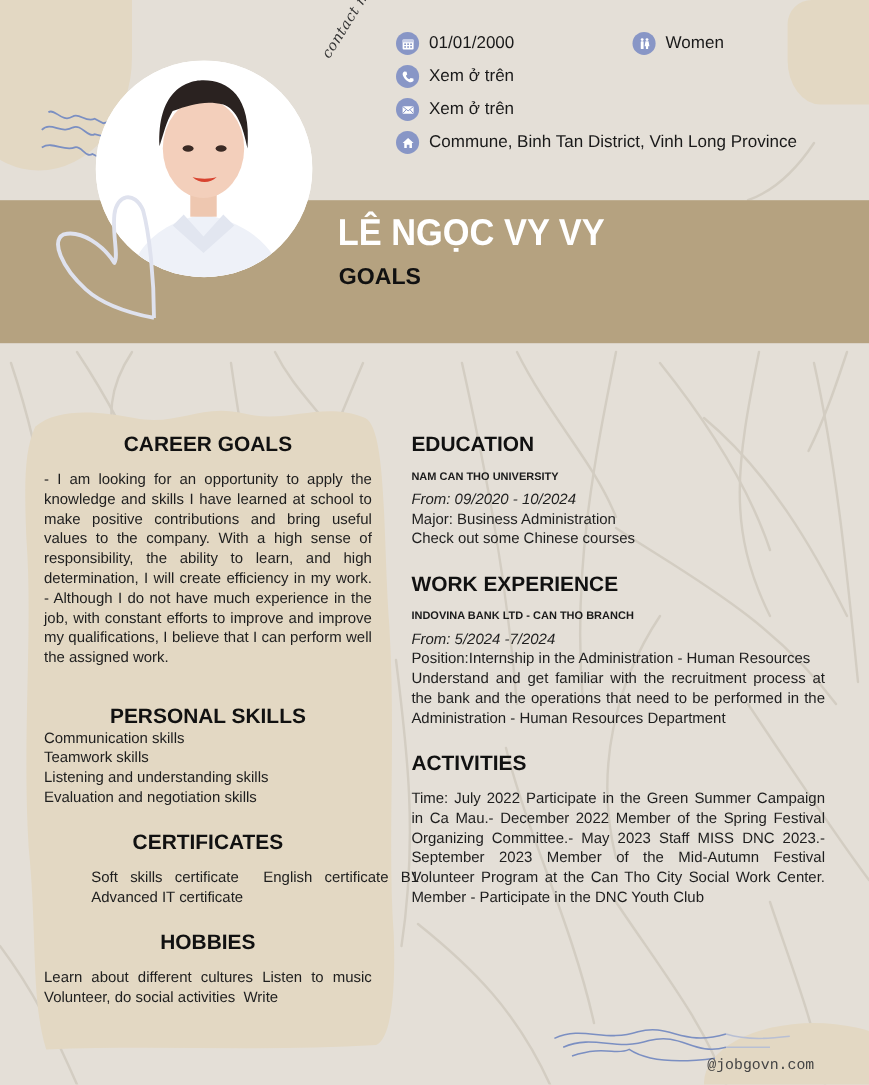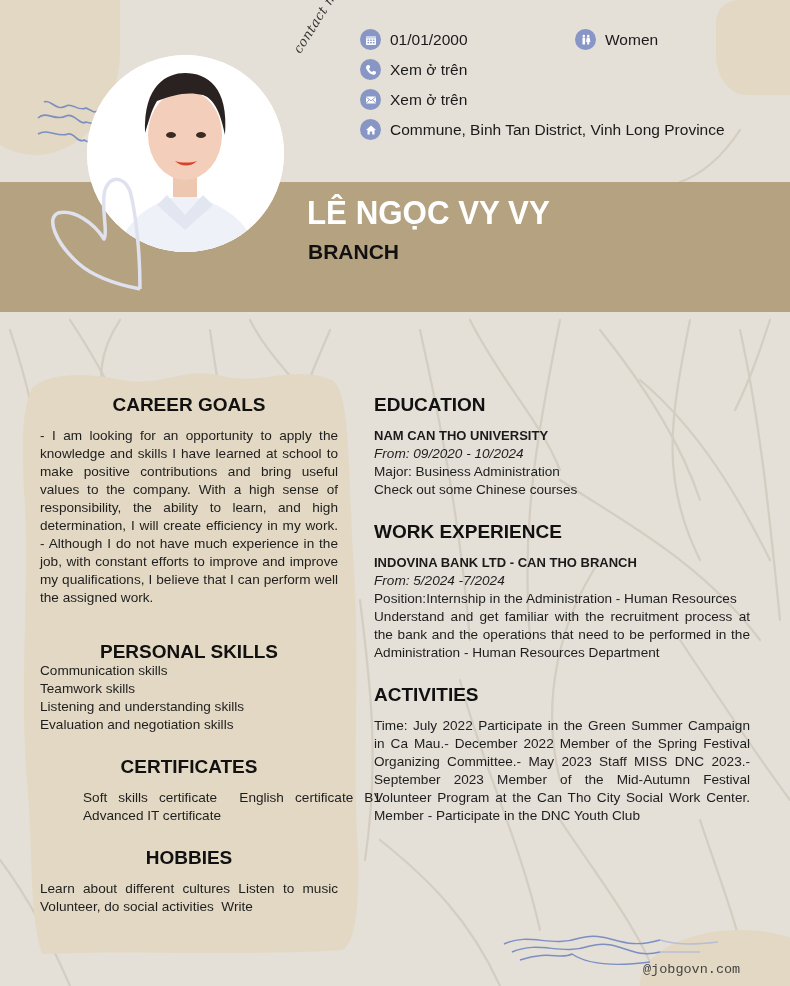--- a/index.html
+++ b/index.html
@@ -73,21 +73,21 @@
     font-size: 19px; font-weight: bold; color: #111;
   }
   .body-text {
     position: absolute; font-size: 13.6px; line-height: 18px; color: #1e1e1e;
   }
   .justify { text-align: justify; }
 
   .sec-title-l {
     position: absolute; left: 374px; font-size: 19px; font-weight: bold; color: #111;
   }
-  .org-name { position: absolute; left: 374px; font-size: 13px; font-weight: bold; color: #1a1a1a; }
+  .org-name { position: absolute; left: 374px; font-size: 10px; font-weight: bold; color: #1a1a1a; }
   .ital { font-style: italic; }
 
   .watermark {
     position: absolute; left: 643px; top: 962px;
     font-family: "Liberation Mono", "DejaVu Sans Mono", monospace; font-size: 13.5px; color: #444;
   }
 </style>
 </head>
 <body>
 
@@ -147,21 +147,21 @@
     <ellipse cx="114" cy="80" rx="5" ry="3" fill="#3a2a24"></ellipse>
     <path d="M88 106 C 94 112, 104 112, 110 106 C 104 108, 94 108, 88 106 Z" fill="#d8432f"></path>
   </svg>
 </div>
 
 <svg class="deco-svg" style="left:48px;top:173px;width:110px;height:120px;" viewBox="0 0 110 120">
   <path d="M92 116 C 92 80, 88 40, 82 18 C 74 0, 58 4, 56 22 C 54 40, 60 60, 56 66 C 46 50, 26 36, 10 40 C -2 46, 8 70, 30 90 C 50 108, 82 114, 92 116" fill="none" stroke="#dfe2ee" stroke-width="3.5" stroke-linejoin="round"></path>
 </svg>
 
 <div class="name">LÊ NGỌC VY VY</div>
-<div class="job-title">BRANCH</div>
+<div class="job-title">GOALS</div>
 
 <div class="contact-handwriting">contact me</div>
 
 <div class="contact-row" style="left:360px;top:29px;">
   <span class="cicon">
     <svg viewBox="0 0 12 12">
         <rect x="1" y="2" width="10" height="9" rx="1" fill="#fff"></rect>
         <rect x="1" y="2" width="10" height="2.5" fill="#c8cfe8"></rect>
         <g fill="#8896c6">
           <rect x="2.5" y="5.5" width="1.6" height="1.4"></rect>

